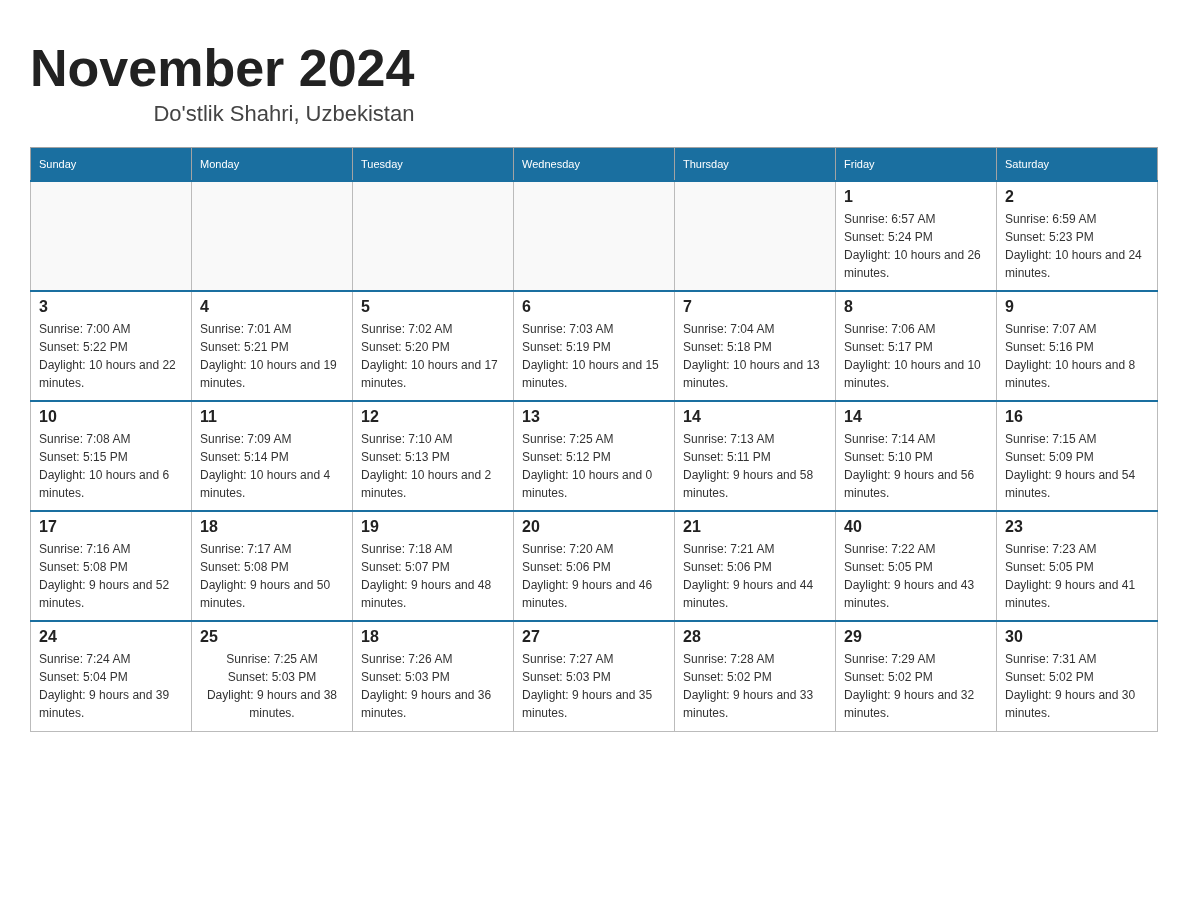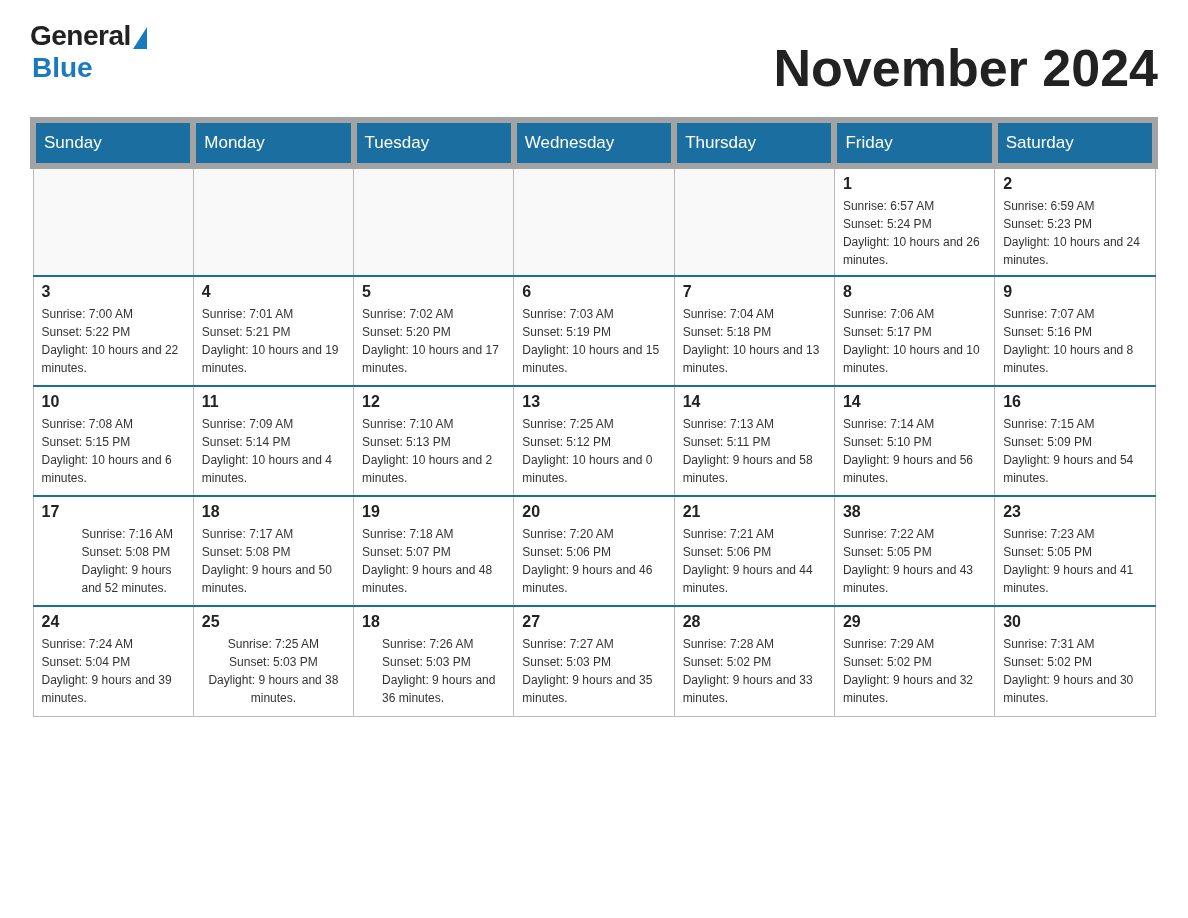--- a/index.html
+++ b/index.html
@@ -62,25 +62,25 @@
       margin-top: 4px;
     }
     .calendar {
       width: 100%;
       border-collapse: collapse;
       border: 1px solid #999;
     }
     .calendar th {
       background: #1a6fa0;
       color: #fff;
-      font-size: 17px;
+      font-size: 11px;
       font-weight: normal;
       padding: 10px 8px;
       text-align: left;
-      border: 6px solid #a3a3a3;
+      border: 1px solid #a3a3a3;
     }
     .calendar td {
       vertical-align: top;
       padding: 6px 8px;
       border: 1px solid #bbb;
       width: 14.28%;
       min-height: 110px;
       height: 110px;
     }
     .day-number {
@@ -99,29 +99,23 @@
       background: #f9f9f9;
     }
     .week-row td {
       border-top: 2px solid #1a6fa0;
     }
   </style>
 </head>
 <body>
 
 <div class="header-area">
-  <div class="logo">
-    <div class="logo-top">
-      <span class="logo-general">General</span>
-      <div class="logo-triangle"></div>
-    </div>
-    <span class="logo-blue">Blue</span>
-  </div>
   <div class="title-area">
     <div class="month-title">November 2024</div>
+    <div class="location-title">Do'stlik Shahri, Uzbekistan</div>
   </div>
 </div>
 
 <table class="calendar">
   <thead>
     <tr>
     <th>Sunday</th>
         <th>Monday</th>
         <th>Tuesday</th>
         <th>Wednesday</th>
@@ -234,21 +228,21 @@
         <td>
           <span class="day-number">16</span>
           <div class="day-info" style="white-space: pre-line;">Sunrise: 7:15 AM
 Sunset: 5:09 PM
 Daylight: 9 hours and 54 minutes.</div>
         </td>
       </tr>
       <tr class="week-row">
         <td>
           <span class="day-number">17</span>
-          <div class="day-info" style="white-space: pre-line; margin-left: 40px;">Sunrise: 7:16 AM
+          <div class="day-info" style="white-space: pre-line;">Sunrise: 7:16 AM
 Sunset: 5:08 PM
 Daylight: 9 hours and 52 minutes.</div>
         </td>
         <td>
           <span class="day-number">18</span>
           <div class="day-info" style="white-space: pre-line;">Sunrise: 7:17 AM
 Sunset: 5:08 PM
 Daylight: 9 hours and 50 minutes.</div>
         </td>
         <td>
@@ -263,21 +257,21 @@
 Sunset: 5:06 PM
 Daylight: 9 hours and 46 minutes.</div>
         </td>
         <td>
           <span class="day-number">21</span>
           <div class="day-info" style="white-space: pre-line;">Sunrise: 7:21 AM
 Sunset: 5:06 PM
 Daylight: 9 hours and 44 minutes.</div>
         </td>
         <td>
-          <span class="day-number">38</span>
+          <span class="day-number">40</span>
           <div class="day-info" style="white-space: pre-line;">Sunrise: 7:22 AM
 Sunset: 5:05 PM
 Daylight: 9 hours and 43 minutes.</div>
         </td>
         <td>
           <span class="day-number">23</span>
           <div class="day-info" style="white-space: pre-line;">Sunrise: 7:23 AM
 Sunset: 5:05 PM
 Daylight: 9 hours and 41 minutes.</div>
         </td>
@@ -290,21 +284,21 @@
 Daylight: 9 hours and 39 minutes.</div>
         </td>
         <td>
           <span class="day-number">25</span>
           <div class="day-info" style="white-space: pre-line; text-align: center;">Sunrise: 7:25 AM
 Sunset: 5:03 PM
 Daylight: 9 hours and 38 minutes.</div>
         </td>
         <td>
           <span class="day-number">18</span>
-          <div class="day-info" style="white-space: pre-line; margin-left: 20px;">Sunrise: 7:26 AM
+          <div class="day-info" style="white-space: pre-line;">Sunrise: 7:26 AM
 Sunset: 5:03 PM
 Daylight: 9 hours and 36 minutes.</div>
         </td>
         <td>
           <span class="day-number">27</span>
           <div class="day-info" style="white-space: pre-line;">Sunrise: 7:27 AM
 Sunset: 5:03 PM
 Daylight: 9 hours and 35 minutes.</div>
         </td>
         <td>

